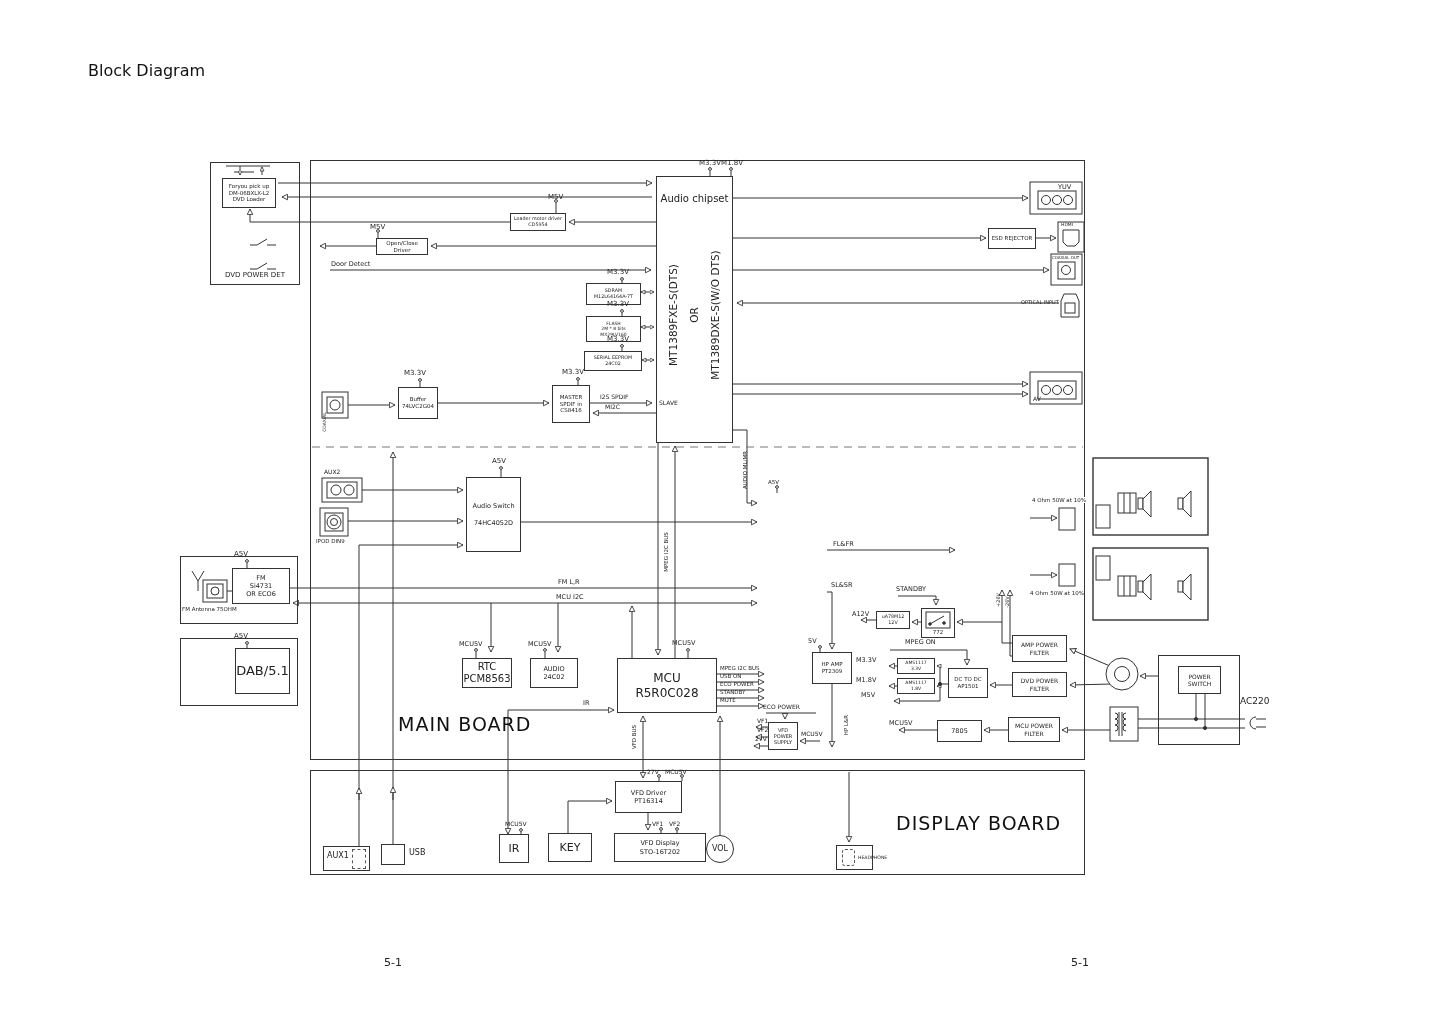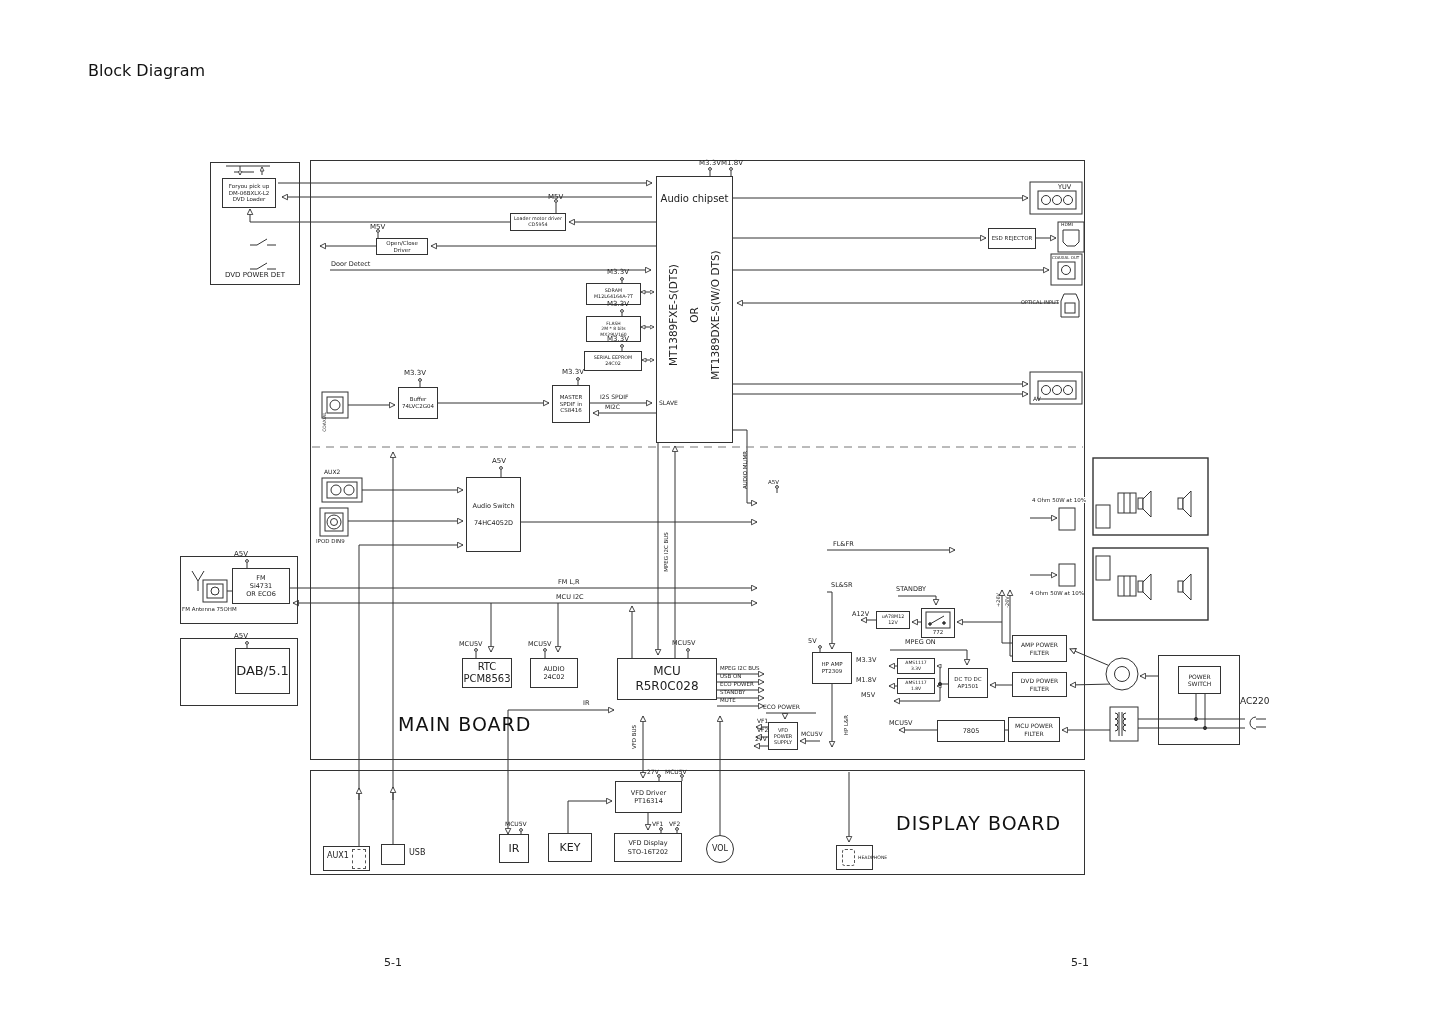--- a/index.html
+++ b/index.html
@@ -325,21 +325,21 @@
 <div class="lbl" style="left:831px;top:582px;font-size:6.5px">SL&amp;SR</div>
 <div class="lbl" style="left:1032px;top:497px;font-size:5.5px;background:#fff">4 Ohm 50W at 10%</div>
 <div class="lbl" style="left:1030px;top:590px;font-size:5.5px;background:#fff">4 Ohm 50W at 10%</div>
 
 <div class="box" style="left:462px;top:658px;width:50px;height:30px;font-size:10px">RTC
 PCM8563</div>
 <div class="lbl" style="left:459px;top:641px;font-size:6.5px">MCU5V</div>
 <div class="box" style="left:530px;top:658px;width:48px;height:30px;font-size:6.5px">AUDIO
 24C02</div>
 <div class="lbl" style="left:528px;top:641px;font-size:6.5px">MCU5V</div>
-<div class="box" style="left:617px;top:658px;width:100px;height:42px;font-size:12px">MCU
+<div class="box" style="left:617px;top:658px;width:100px;height:55px;font-size:12px">MCU
 R5R0C028</div>
 <div class="lbl" style="left:672px;top:640px;font-size:6.5px">MCU5V</div>
 <div class="lbl" style="left:720px;top:665px;font-size:5.5px">MPEG I2C BUS</div>
 <div class="lbl" style="left:720px;top:673px;font-size:5.5px">USB ON</div>
 <div class="lbl" style="left:720px;top:681px;font-size:5.5px">ECO POWER</div>
 <div class="lbl" style="left:720px;top:689px;font-size:5.5px">STANDBY</div>
 <div class="lbl" style="left:720px;top:697px;font-size:5.5px">MUTE</div>
 <div class="lbl" style="left:583px;top:700px;font-size:6.5px">IR</div>
 <div class="vlbl" style="left:634px;top:737px;font-size:5.5px">VFD BUS</div>
 
@@ -357,21 +357,21 @@
 3.3V</div>
 <div class="box" style="left:897px;top:678px;width:38px;height:16px;font-size:4.5px">AMS1117
 1.8V</div>
 <div class="lbl" style="left:856px;top:657px;font-size:6.5px">M3.3V</div>
 <div class="lbl" style="left:856px;top:677px;font-size:6.5px">M1.8V</div>
 <div class="lbl" style="left:861px;top:692px;font-size:6.5px">M5V</div>
 <div class="box" style="left:948px;top:668px;width:40px;height:30px;font-size:5.5px">DC TO DC
 AP1501</div>
 <div class="box" style="left:1012px;top:672px;width:55px;height:25px;font-size:6px">DVD POWER
 FILTER</div>
-<div class="box" style="left:937px;top:720px;width:68px;height:22px;font-size:6.5px">7805</div>
+<div class="box" style="left:937px;top:720px;width:45px;height:22px;font-size:6.5px">7805</div>
 <div class="lbl" style="left:889px;top:720px;font-size:6.5px">MCU5V</div>
 <div class="box" style="left:1008px;top:717px;width:52px;height:25px;font-size:6px">MCU POWER
 FILTER</div>
 <div class="box" style="left:812px;top:652px;width:40px;height:32px;font-size:5.5px">HP AMP
 PT2309</div>
 <div class="lbl" style="left:808px;top:638px;font-size:6.5px">5V</div>
 <div class="vlbl" style="left:846px;top:725px;font-size:5.5px">HP L&amp;R</div>
 <div class="lbl" style="left:763px;top:704px;font-size:6px">ECO POWER</div>
 <div class="box" style="left:768px;top:722px;width:30px;height:28px;font-size:5px">VFD
 POWER
@@ -386,21 +386,21 @@
 <div class="dash" style="left:352px;top:849px;width:14px;height:20px"></div>
 <div class="box" style="left:381px;top:844px;width:24px;height:21px"></div>
 <div class="lbl" style="left:409px;top:849px;font-size:8px">USB</div>
 <div class="box" style="left:499px;top:834px;width:30px;height:29px;font-size:11px">IR</div>
 <div class="lbl" style="left:505px;top:821px;font-size:6px">MCU5V</div>
 <div class="box" style="left:548px;top:833px;width:44px;height:29px;font-size:11px">KEY</div>
 <div class="box" style="left:615px;top:781px;width:67px;height:32px;font-size:6.5px">VFD Driver
 PT16314</div>
 <div class="lbl" style="left:647px;top:769px;font-size:6px">27V</div>
 <div class="lbl" style="left:665px;top:769px;font-size:6px">MCU5V</div>
-<div class="box" style="left:614px;top:833px;width:68px;height:29px;font-size:6.5px">VFD Display
+<div class="box" style="left:614px;top:833px;width:92px;height:29px;font-size:6.5px">VFD Display
 STO-16T202</div>
 <div class="lbl" style="left:652px;top:821px;font-size:6px">VF1</div>
 <div class="lbl" style="left:669px;top:821px;font-size:6px">VF2</div>
 <div class="box round" style="left:706px;top:835px;width:28px;height:28px;font-size:8px">VOL</div>
 <div class="box" style="left:836px;top:845px;width:37px;height:25px"></div>
 <div class="dash" style="left:842px;top:849px;width:13px;height:17px;border-radius:3px"></div>
 <div class="lbl" style="left:858px;top:855px;font-size:4.6px">HEADPHONE</div>
 
 <div class="lbl" style="left:1058px;top:184px;font-size:6.5px">YUV</div>
 <div class="box" style="left:988px;top:228px;width:48px;height:21px;font-size:5.5px">ESD REJECTOR</div>

